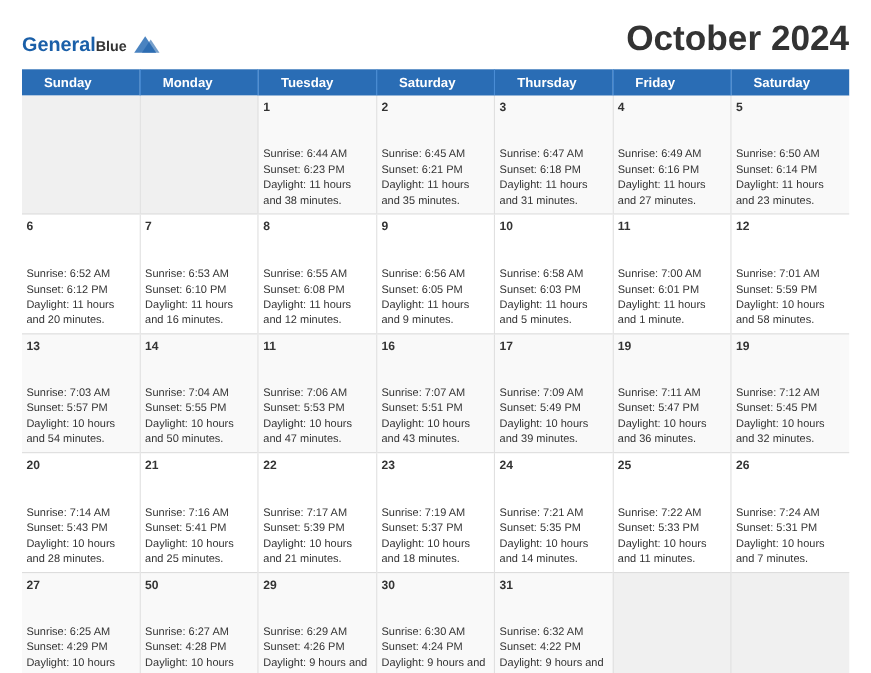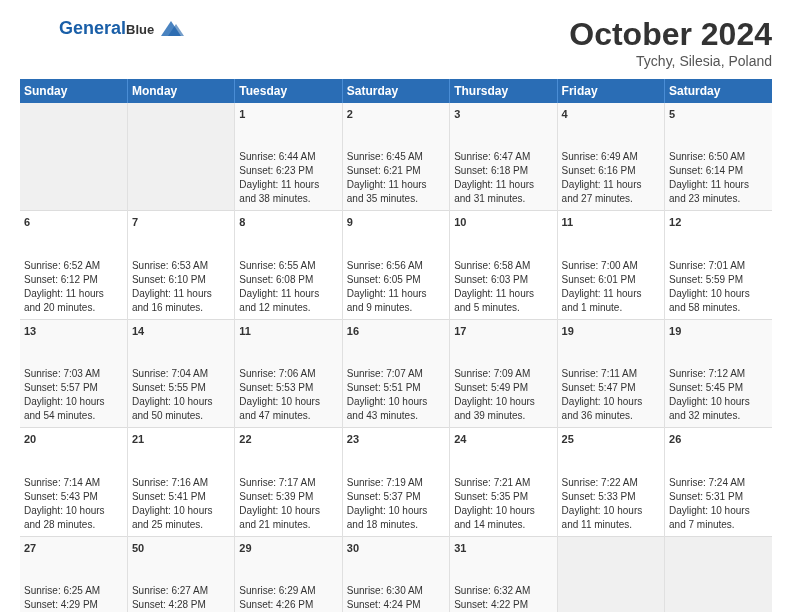--- a/index.html
+++ b/index.html
@@ -13,23 +13,22 @@
     .page {
       width: 792px;
       height: 612px;
       padding: 16px 20px 10px 20px;
       display: flex;
       flex-direction: column;
     }
     .header {
       display: flex;
       justify-content: space-between;
-      align-items: flex-start;
+      align-items: flex-end;
       margin-bottom: 10px;
-      margin-left: 39px;
     }
     .logo {
       display: flex;
       align-items: center;
     }
     .title-block {
       text-align: right;
     }
     .main-title {
       font-size: 32px;
@@ -44,21 +43,21 @@
       width: 100%;
       border-collapse: collapse;
       font-size: 10.5px;
       flex: 1;
     }
     thead tr {
       background-color: #2a6db5;
       color: white;
     }
     thead th {
-      padding: 5px 4px;
+      padding: 5px 20px;
       text-align: left;
       font-weight: bold;
       font-size: 12px;
       border-right: 1px solid #4a8dd5;
     }
     thead th:last-child { border-right: none; }
     tbody tr {
       border-bottom: 1px solid #ddd;
     }
     tbody tr:nth-child(odd) {
@@ -103,21 +102,20 @@
           </div>
           <svg width="30" height="25" viewBox="0 0 30 25" style="margin-left:2px;">
             <polygon points="5,20 15,5 25,20" fill="#2a6db5" opacity="0.85"></polygon>
             <polygon points="12,20 20,8 28,20" fill="#1a5fa8" opacity="0.6"></polygon>
           </svg>
         </div>
       </div>
     </div>
     <div class="title-block">
       <div class="main-title">October 2024</div>
-      <div class="subtitle">Tychy, Silesia, Poland</div>
     </div>
   </div>
 
   <table>
     <thead>
       <tr>
       <th>Sunday</th>
           <th>Monday</th>
           <th>Tuesday</th>
           <th>Saturday</th>

